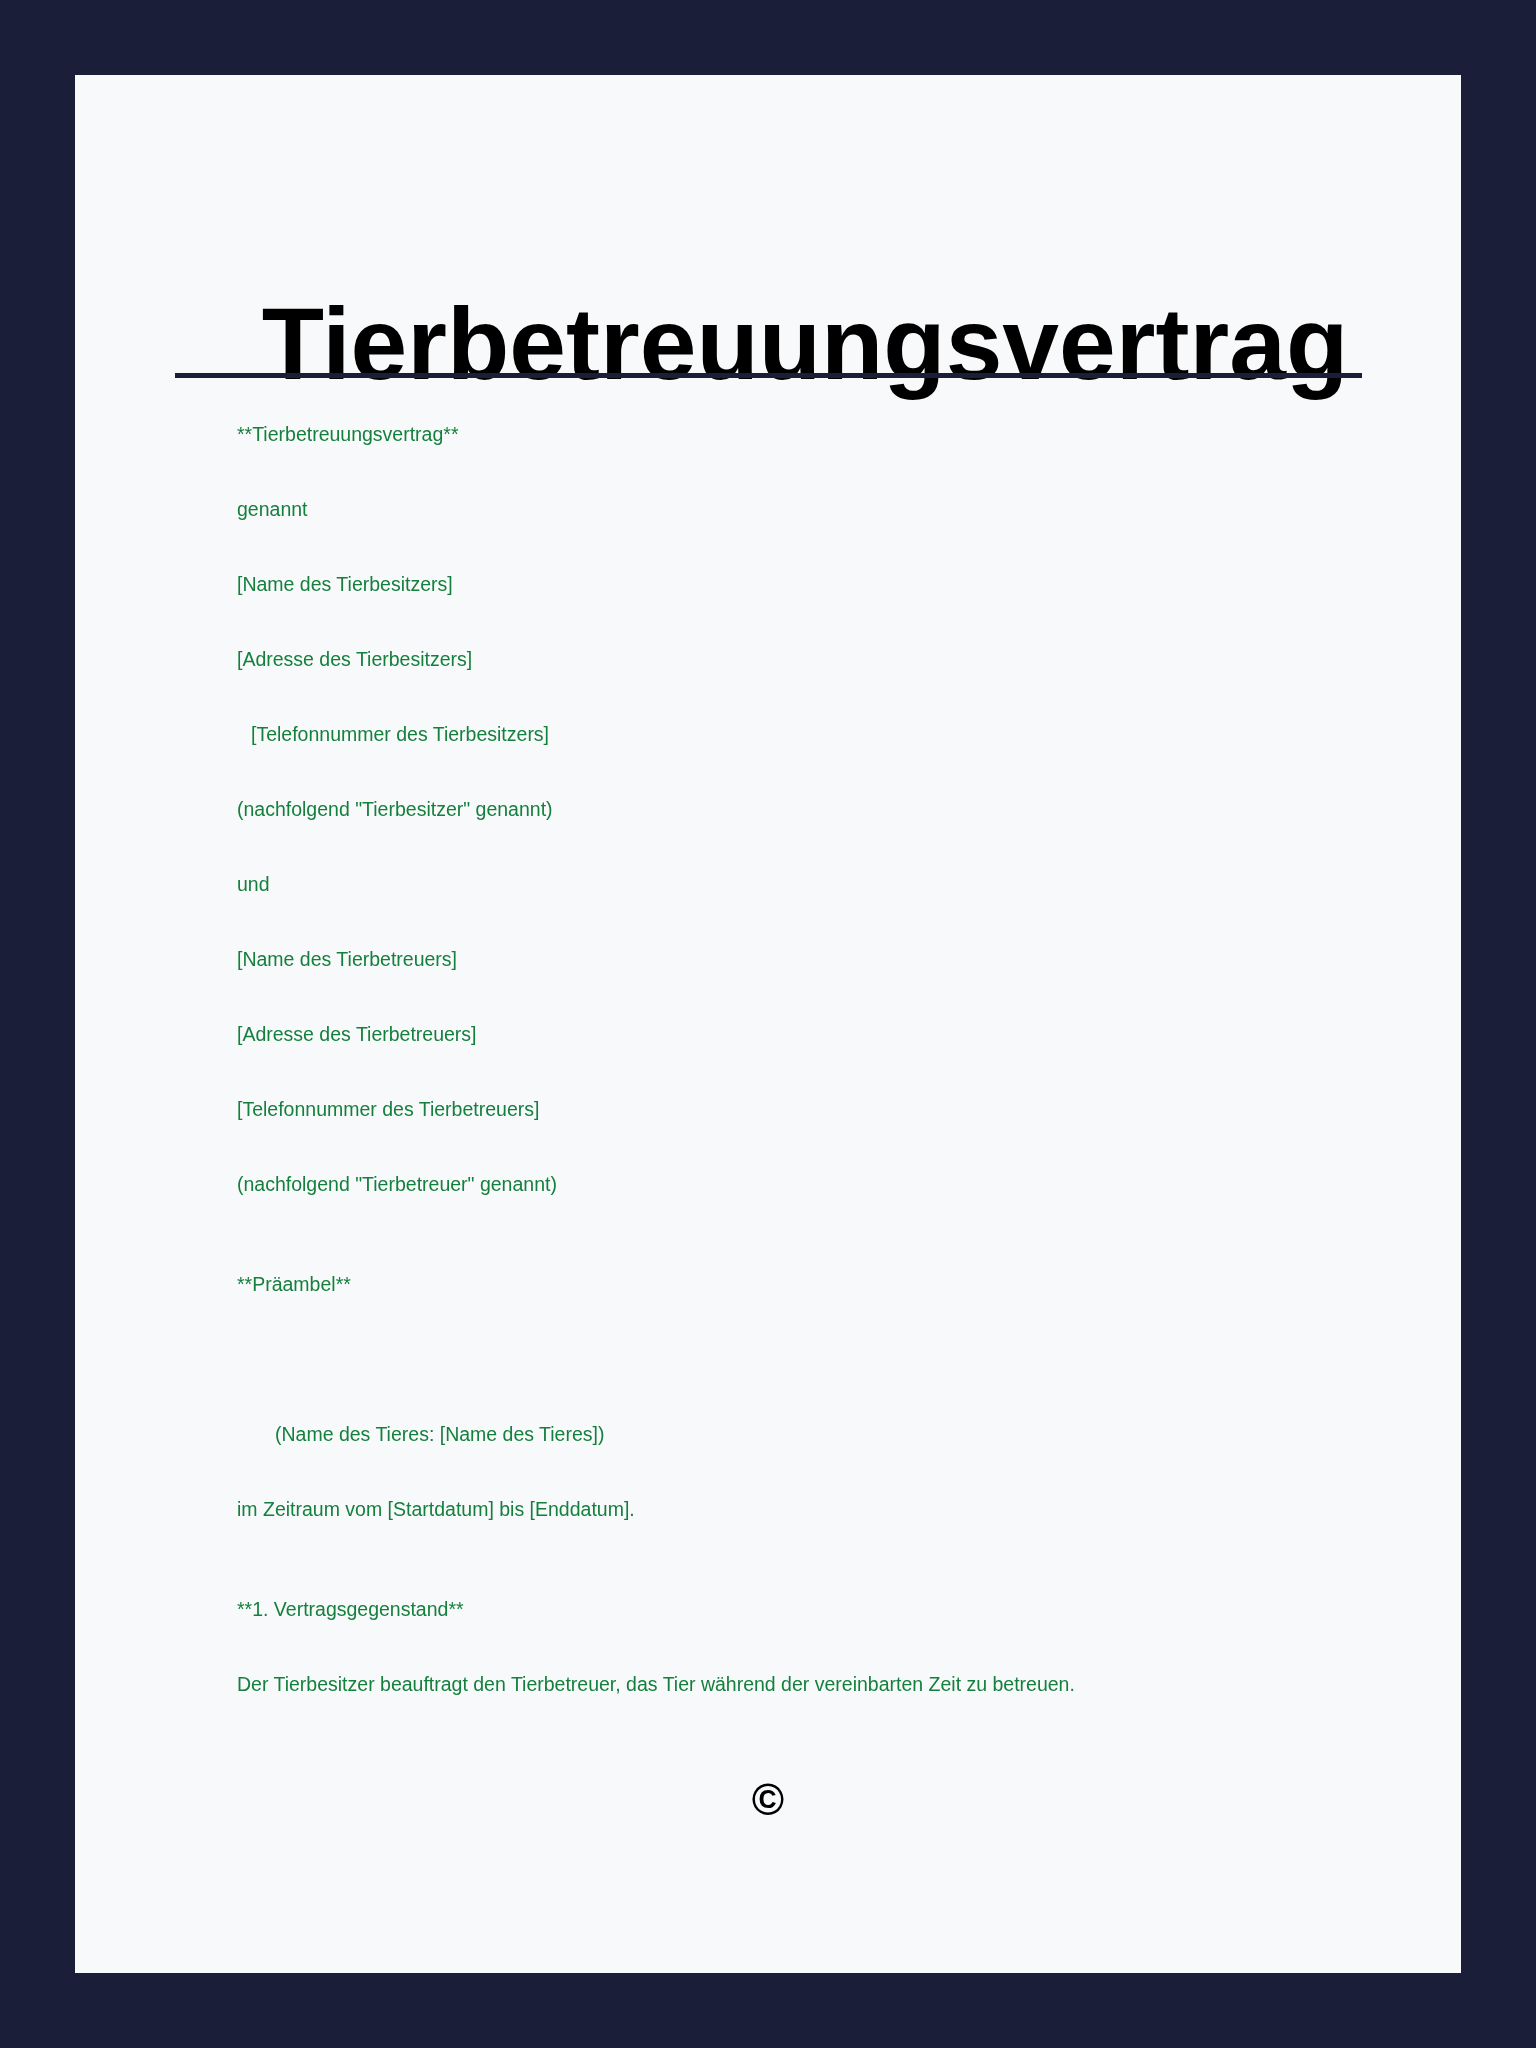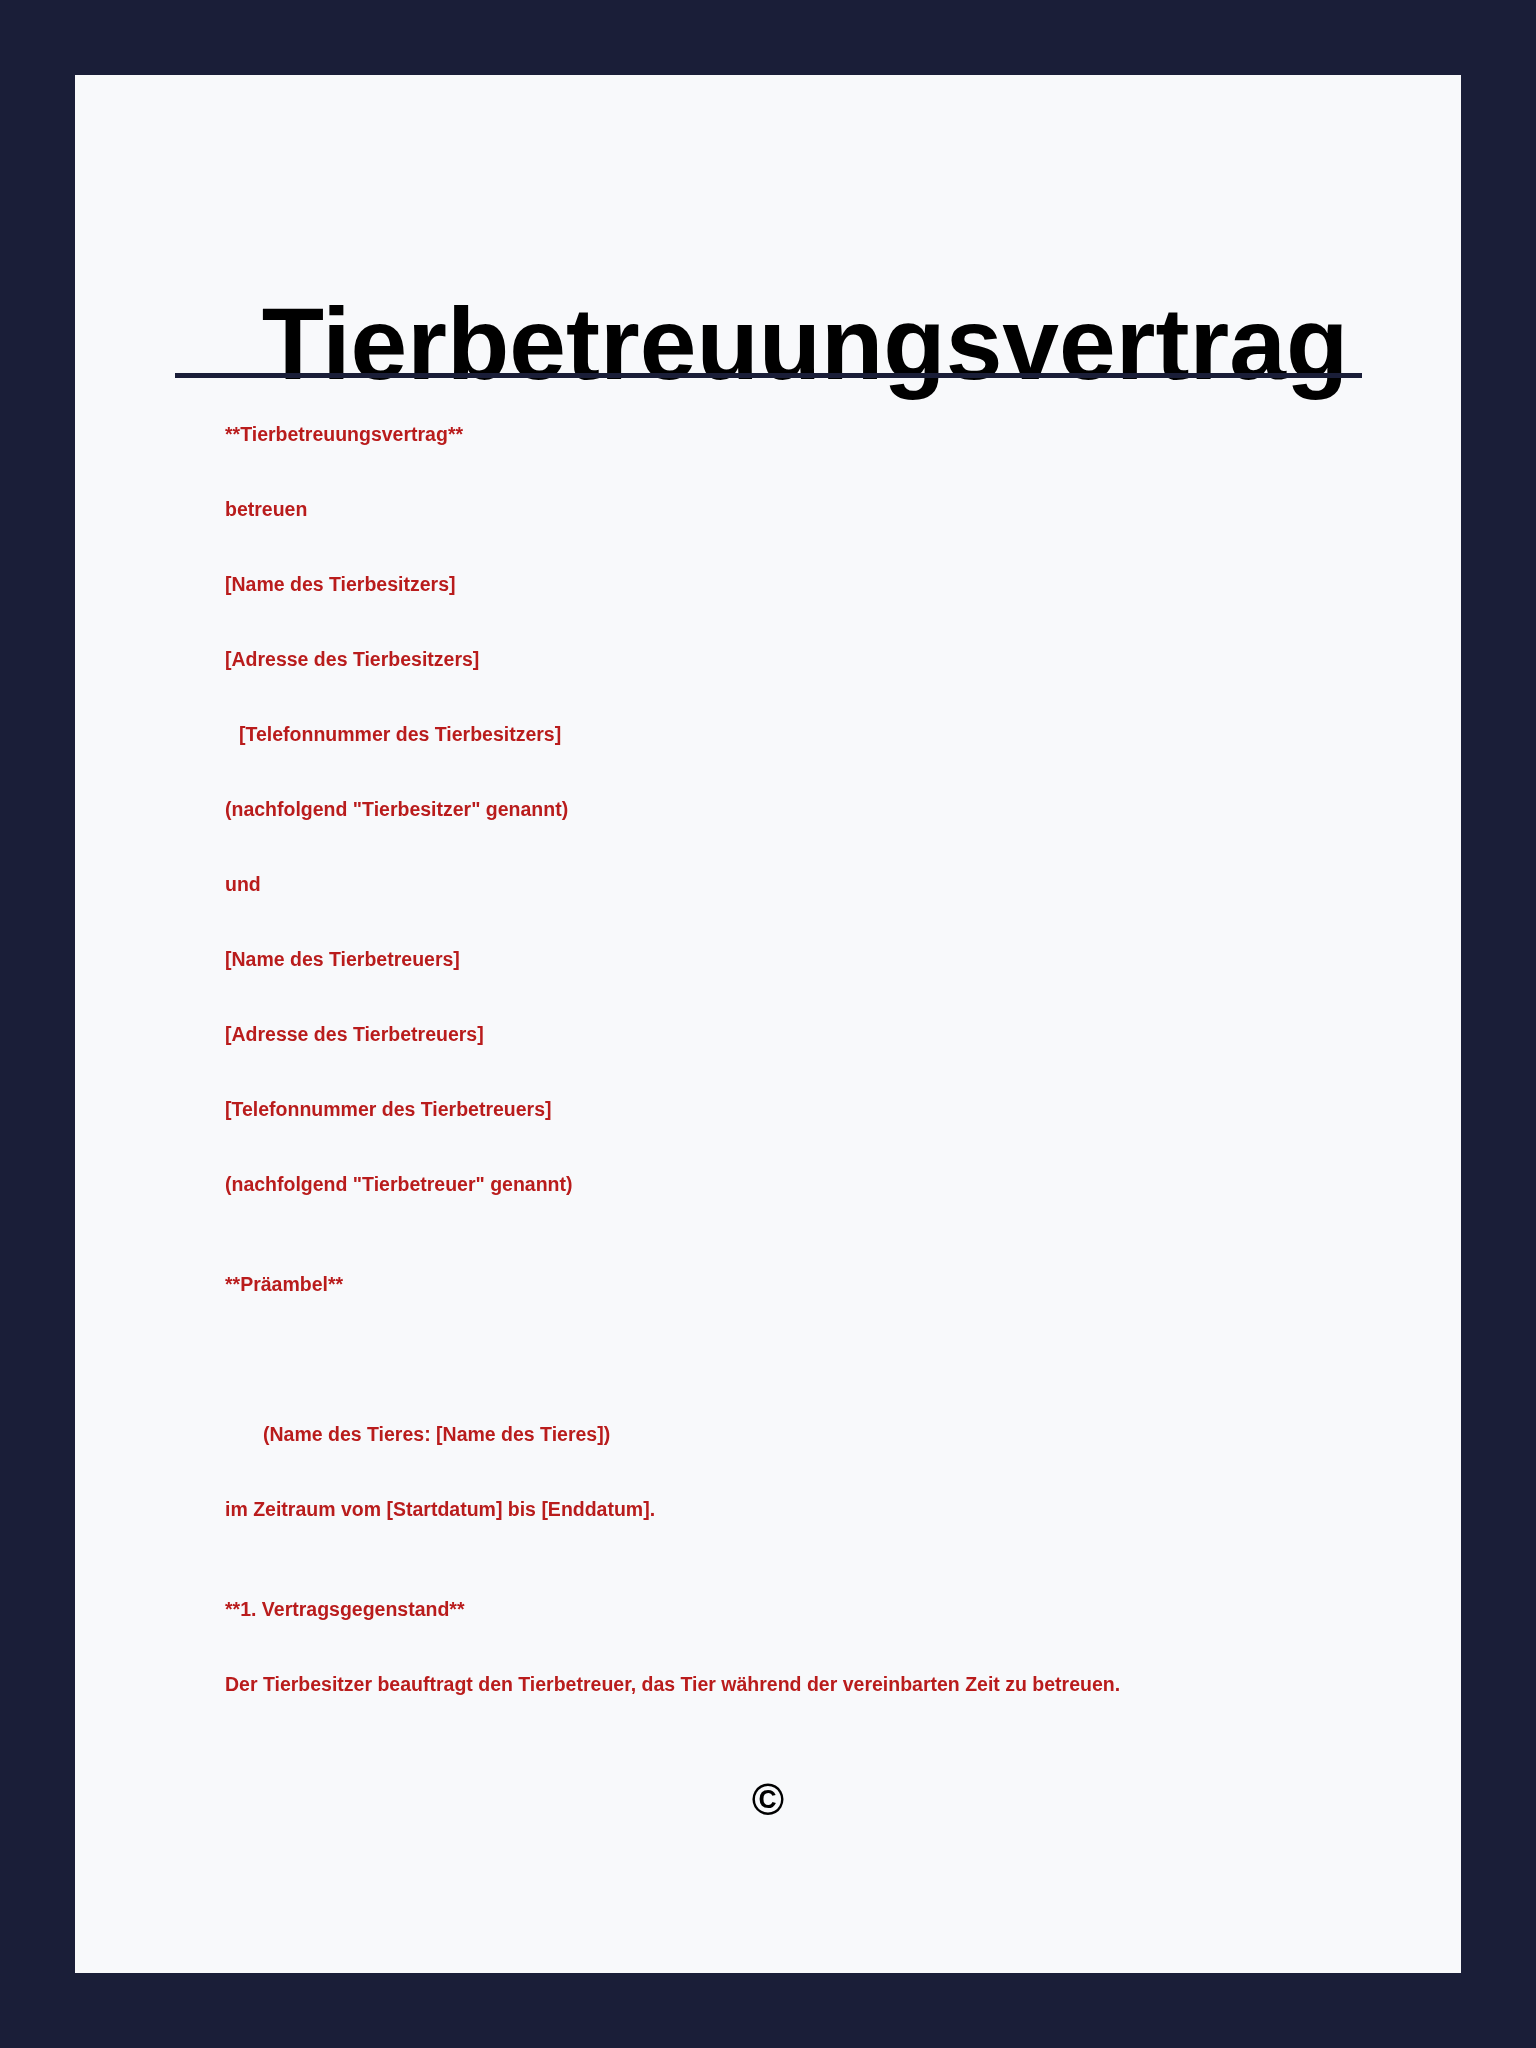--- a/index.html
+++ b/index.html
@@ -40,24 +40,24 @@
     left: 100px;
     top: 298px;
     width: 1187px;
     height: 5px;
     background: #1a1e38;
     border: none;
     margin: 0;
   }
   .line {
     position: absolute;
-    left: 150px;
+    left: 162px;
     font-size: 19.5px;
-    font-weight: bold;
-    color: #b91c1c;
+    font-weight: normal;
+    color: #15803d;
     white-space: nowrap;
     line-height: 1;
   }
   .copyright {
     position: absolute;
     left: 0;
     width: 1386px;
     top: 1703px;
     text-align: center;
     font-size: 44px;
@@ -67,21 +67,21 @@
   }
 </style>
 </head>
 <body>
 
 <div class="page">
   <h1 class="title">Tierbetreuungsvertrag</h1>
   <hr class="divider">
 
   <div class="line" style="top:350px;">**Tierbetreuungsvertrag**</div>
-  <div class="line" style="top:425px;">betreuen</div>
+  <div class="line" style="top:425px;">genannt</div>
   <div class="line" style="top:500px;">[Name des Tierbesitzers]</div>
   <div class="line" style="top:575px;">[Adresse des Tierbesitzers]</div>
   <div class="line" style="top:650px;margin-left:14px;">[Telefonnummer des Tierbesitzers]</div>
   <div class="line" style="top:725px;">(nachfolgend "Tierbesitzer" genannt)</div>
   <div class="line" style="top:800px;">und</div>
   <div class="line" style="top:875px;">[Name des Tierbetreuers]</div>
   <div class="line" style="top:950px;">[Adresse des Tierbetreuers]</div>
   <div class="line" style="top:1025px;">[Telefonnummer des Tierbetreuers]</div>
   <div class="line" style="top:1100px;">(nachfolgend "Tierbetreuer" genannt)</div>
 

